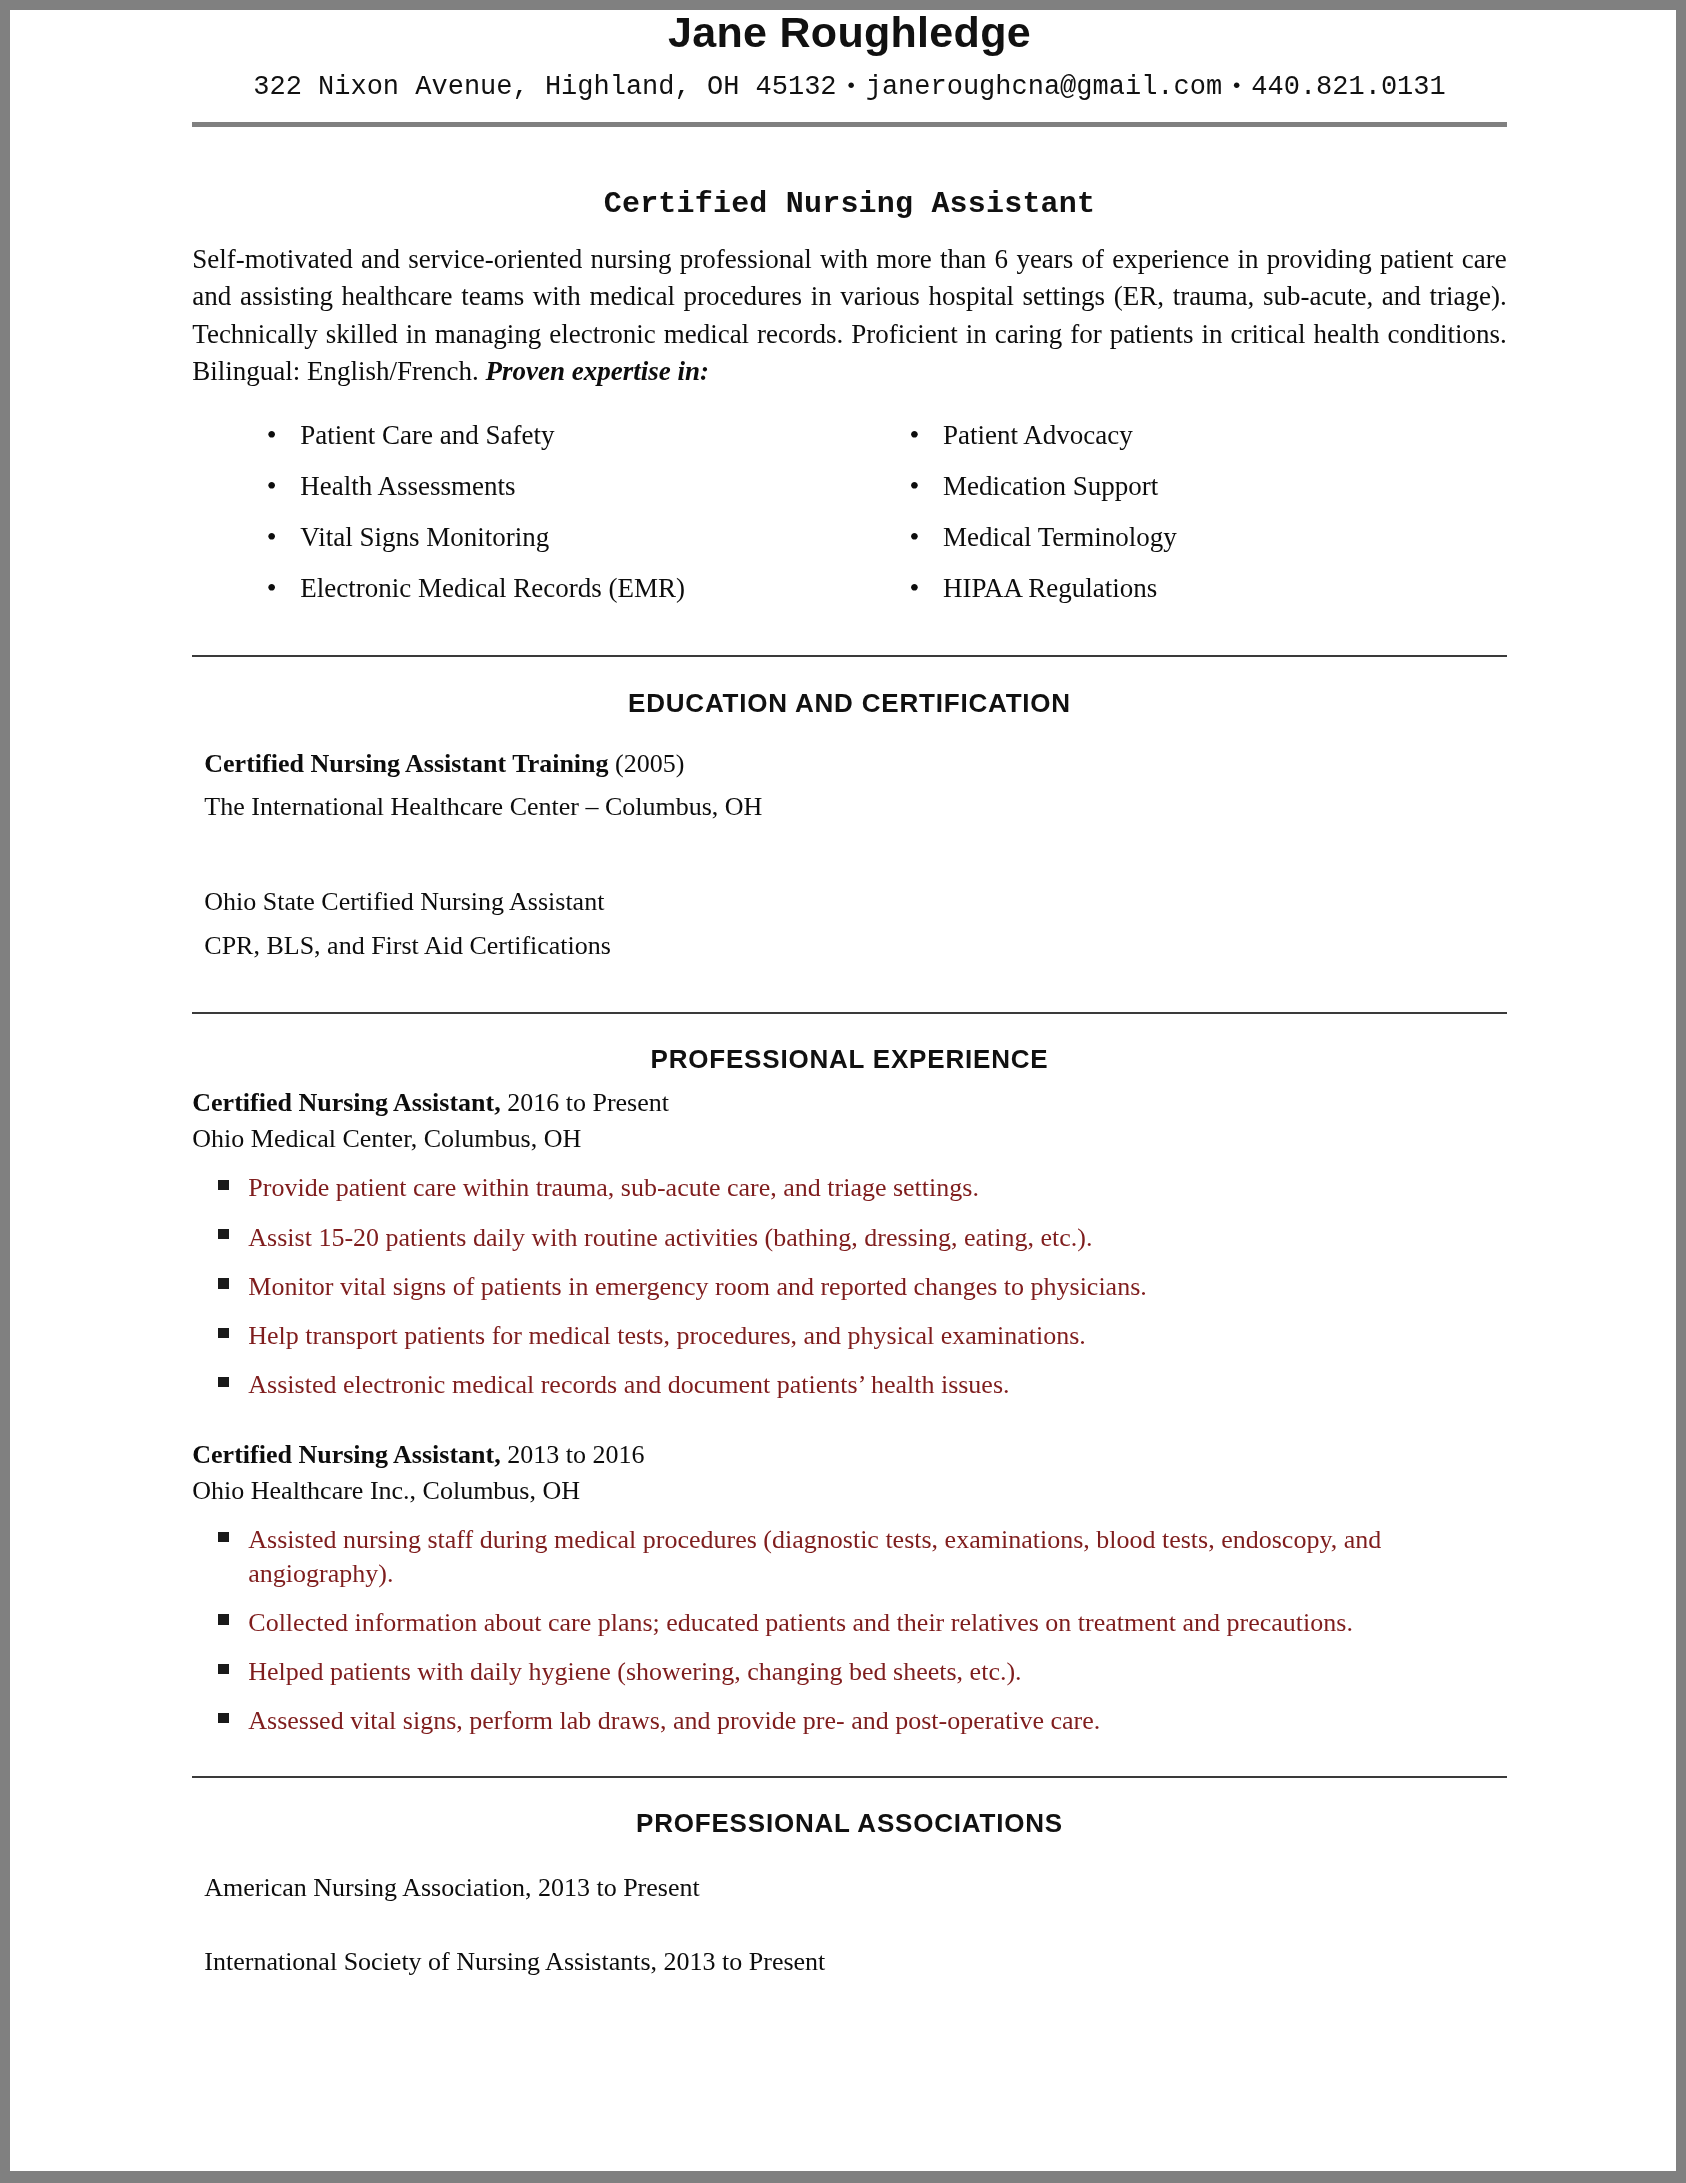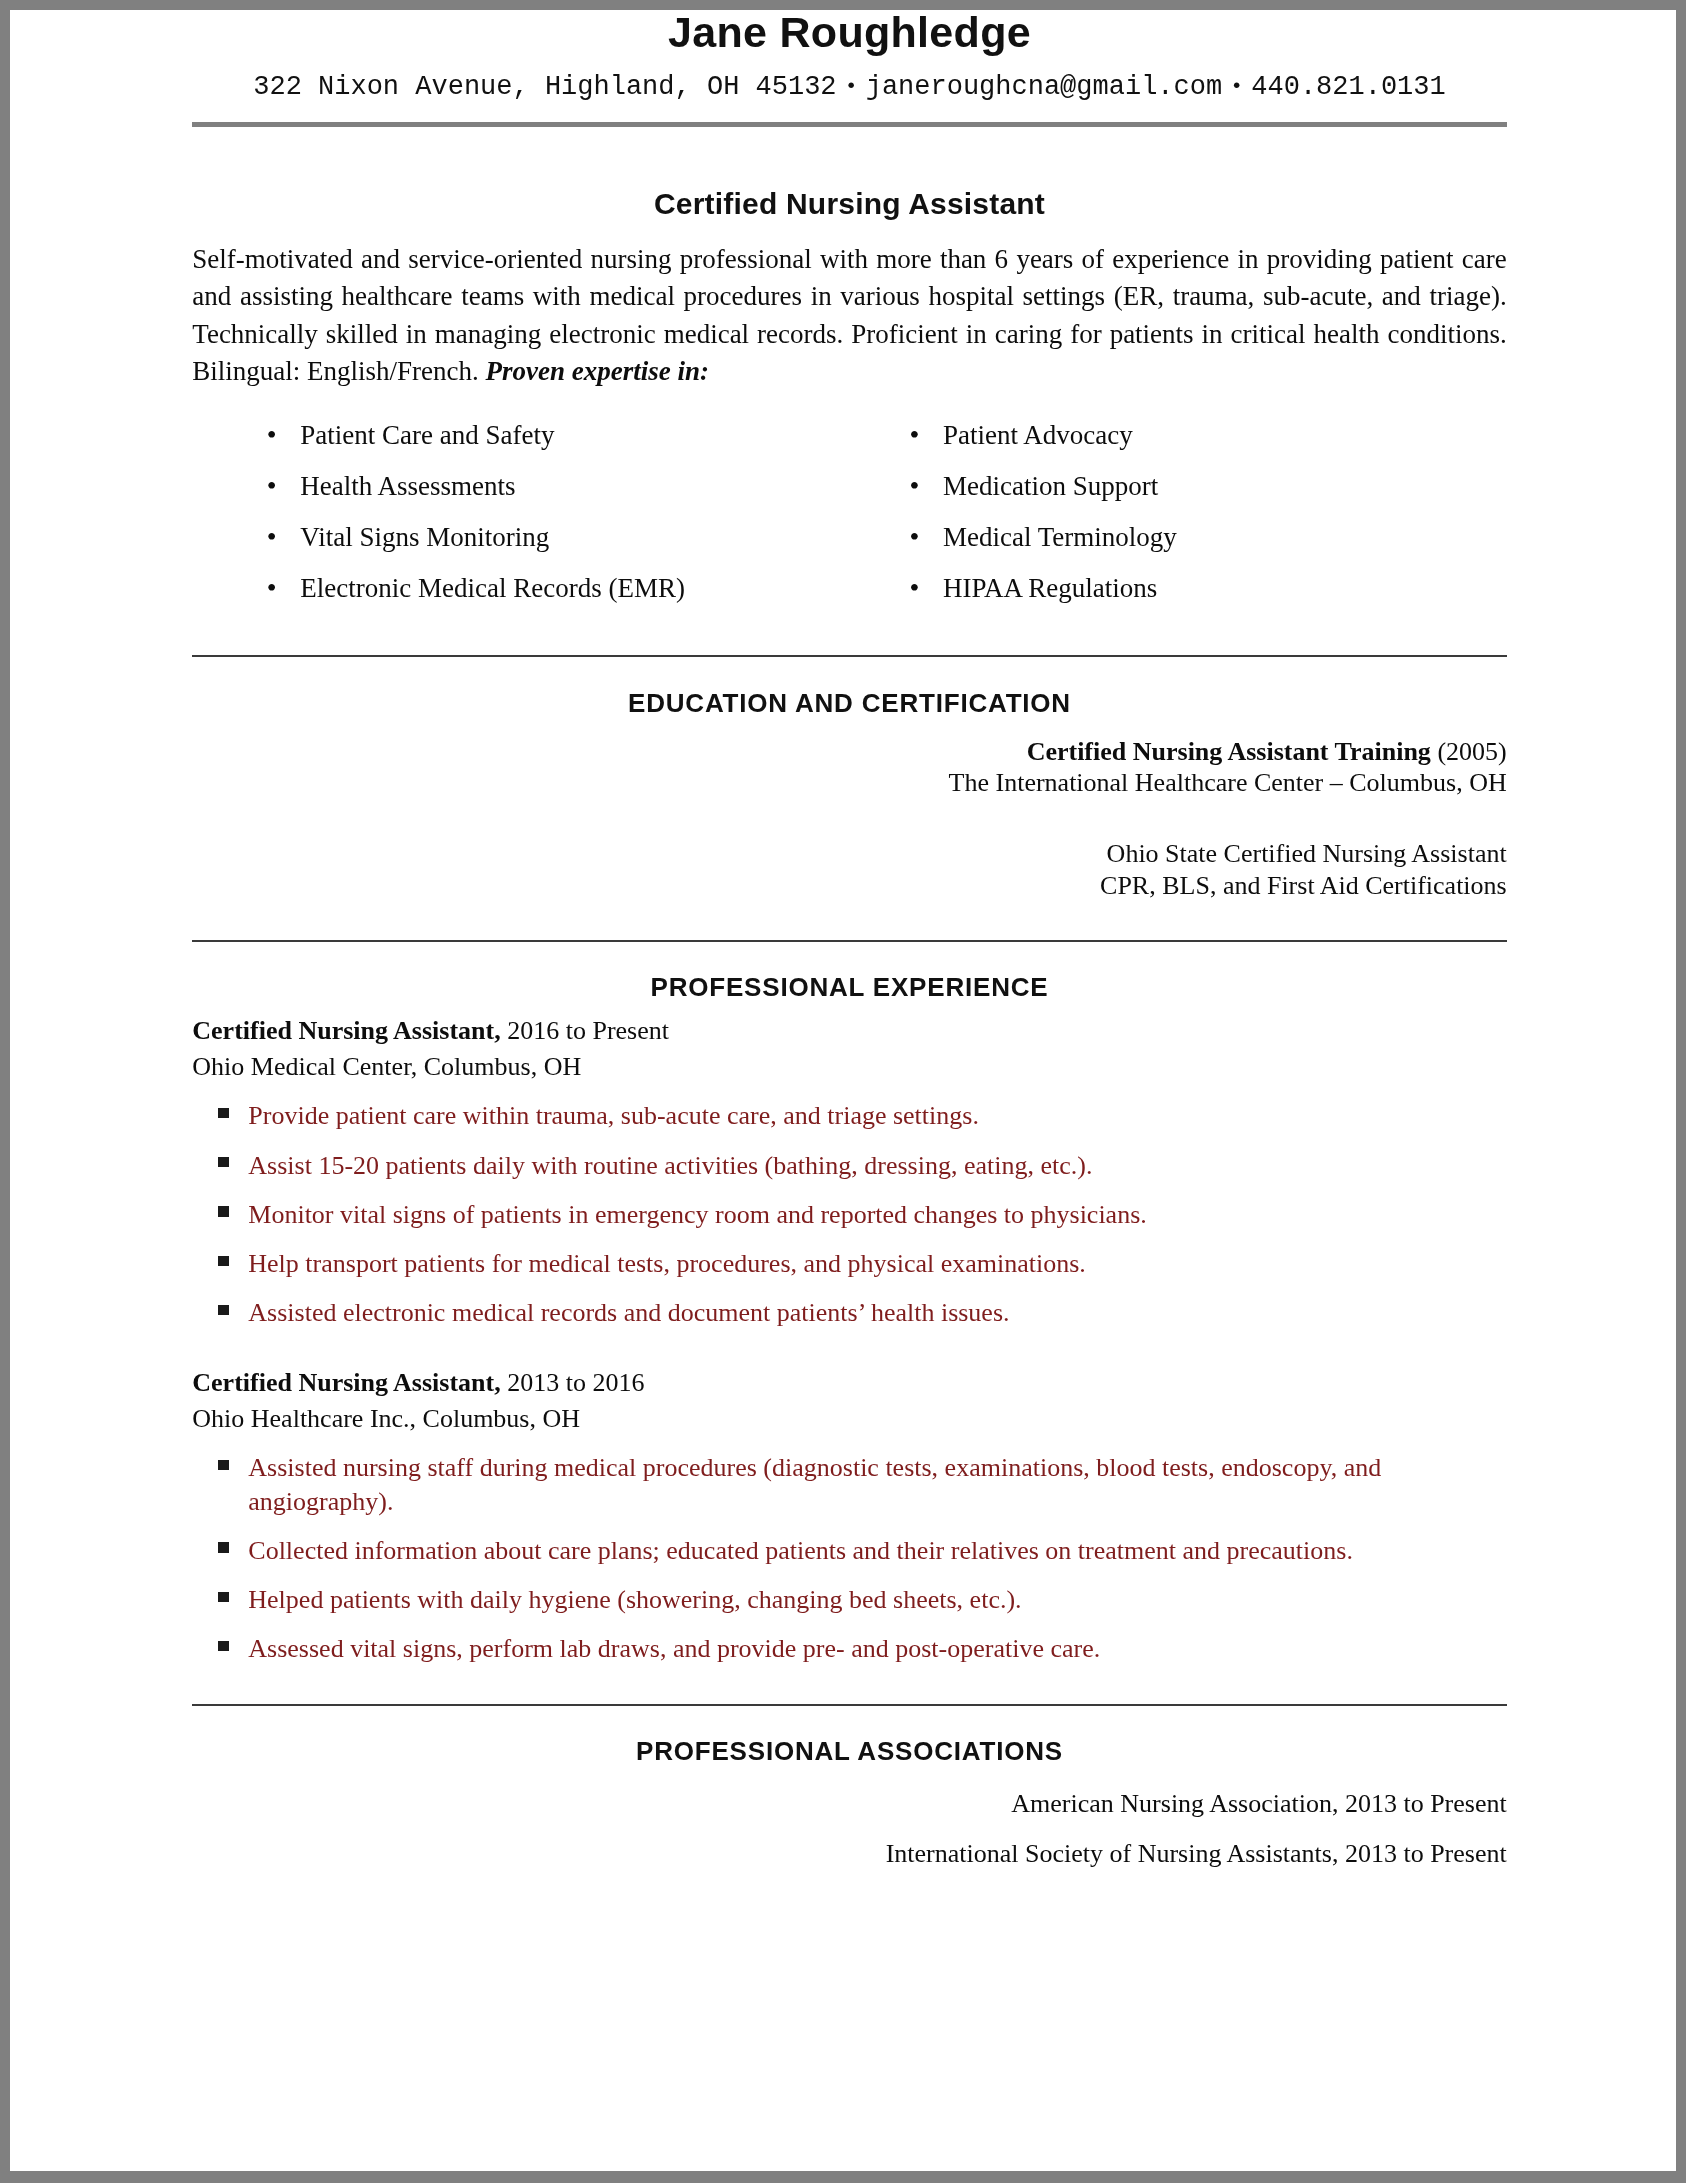--- a/index.html
+++ b/index.html
@@ -68,21 +68,21 @@
   }
   .header-rule {
     margin: 19px 0 0 0;
     height: 4.7px;
     background: #808080;
   }
 
   
   .job-headline {
     text-align: center;
-    font-family: Liberation Sans, sans-serif;
+    font-family: Liberation Mono, monospace;
     font-weight: bold;
     font-size: 30px;
     letter-spacing: 0.2px;
     margin: 0;
     padding-top: 60px;
     color: #111111;
   }
 
   .summary {
     text-align: justify;
@@ -140,24 +140,24 @@
     text-align: center;
     font-family: "Liberation Sans", sans-serif;
     font-weight: bold;
     font-size: 26px;
     letter-spacing: 0.8px;
     margin: 0;
     color: #111111;
   }
 
   .centered-line {
-    text-align: right;
+    text-align: left;
     font-size: 26px;
     line-height: 1.22;
-    margin: 0;
+    margin: 12px;
     color: #0d0d0d;
   }
   .centered-line b { font-weight: bold; }
 
   
   .job-title-line {
     font-size: 26px;
     line-height: 1.22;
     margin: 0;
     color: #0d0d0d;

